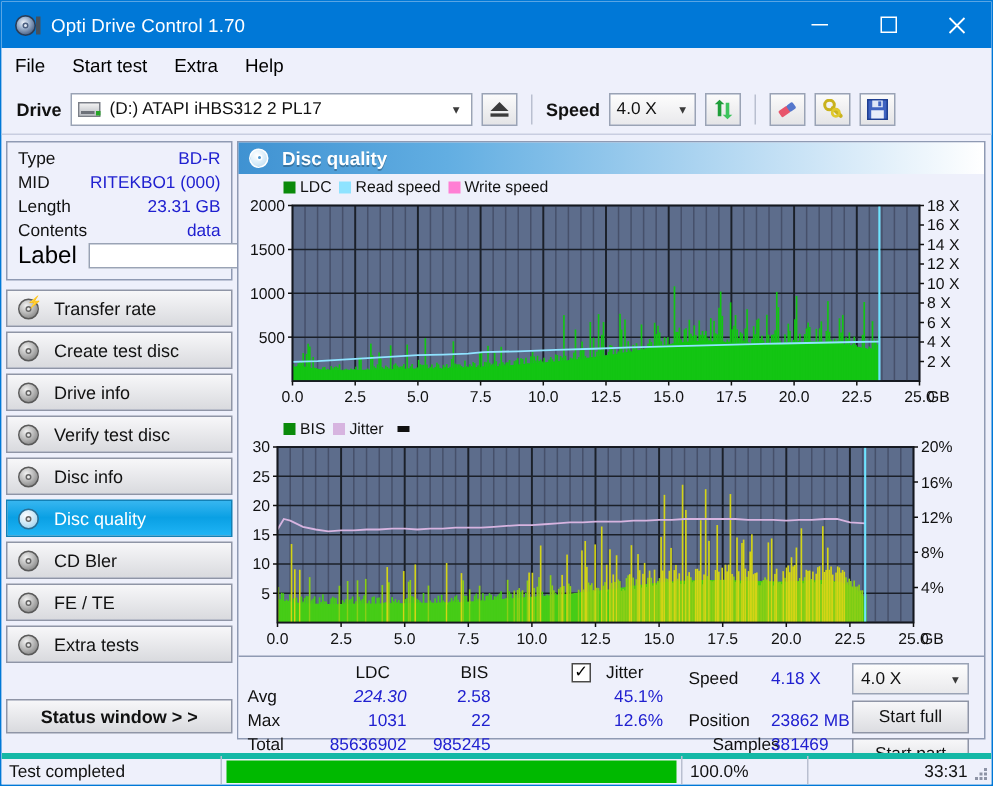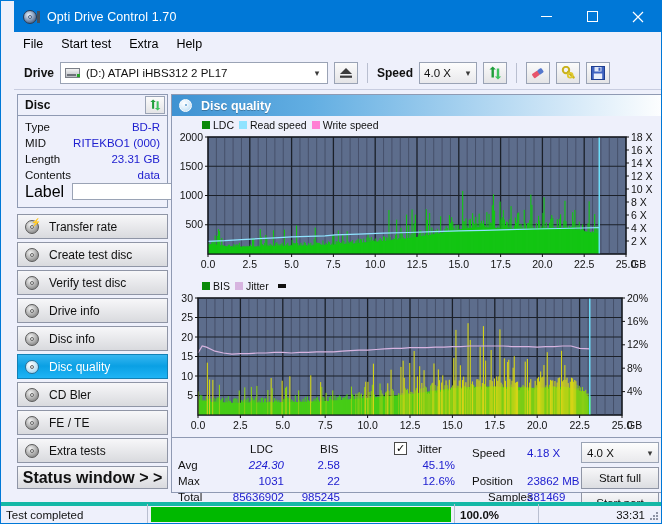--- a/index.html
+++ b/index.html
@@ -9,21 +9,20 @@
     overflow: hidden;
     font-family: "Liberation Sans", sans-serif;
     background: #f0f0f0;
   }
   #app {
     position: relative;
     width: 662px; height: 524px;
     background: #eef0fb;
     border: 1px solid #0078d7;
     overflow: hidden;
-    padding-left: 13px;
   }
 
   
   #titlebar {
     height: 31px;
     background: #0078d7;
     display: flex; align-items: center;
     color: #fff;
     user-select: none;
   }
@@ -187,21 +186,21 @@
     background:#ededed; border:1px solid #666;
   }
   .nav-ico .f { position:absolute; right:-1px; top:-1px; font-size:8px; color:#3c3c3c; line-height:1; }
 
   #sidebar-spacer { flex: 1 1 auto; }
   #status-window-btn {
     height: 23px; margin-bottom: 4px;
     background: linear-gradient(#f7f7f9,#d9dade);
     border: 1px solid #8f95a6;
     display: flex; align-items: center; justify-content: center;
-    font-size: 16px; font-weight: bold; color: #111;
+    font-size: 12px; font-weight: bold; color: #111;
   }
 
   
   #main {
     flex: 1 1 auto;
     margin: 4px 4px 0 0;
     border: 1px solid #8f9ab3;
     background: #eef0fb;
     display: flex; flex-direction: column;
   }
@@ -284,21 +283,21 @@
     font-size: 11.5px; color: #111;
   }
   #sb-text { width: 146px; padding-left: 5px; }
   #sb-progress-cell {
     width: 307px; height: 21px; display:flex; align-items:center;
     border-left: 1px solid #b9bfd0;
     padding: 2px 3px;
   }
   #sb-progress-track { flex:1 1 auto; height: 15px; background:#eef0fb; }
   #sb-progress-fill { height: 15px; background: #00b900; }
-  #sb-pct { width: 84px; padding-left: 5px; border-left: 1px solid #b9bfd0; height:21px; display:flex; align-items:center;font-weight:bold; }
+  #sb-pct { width: 84px; padding-left: 5px; border-left: 1px solid #b9bfd0; height:21px; display:flex; align-items:center; }
   #sb-time { flex: 1 1 auto; text-align: left; padding-right: 16px; border-left: 1px solid #b9bfd0; height:21px; display:flex; align-items:center; justify-content:flex-end; }
   #grip { position:absolute; right: 2px; bottom: 2px; width: 10px; height: 10px; }
 </style>
 </head>
 <body>
 
 <div id="app">
 
   <div id="titlebar">
     <div id="app-icon">
@@ -382,29 +381,20 @@
         <rect x="2.8" y="7.5" width="8.4" height="5.5" fill="#e9eef9"></rect>
       </svg>
     </div>
   </div>
 
   <div id="body">
 
     <div id="sidebar">
 
       <div id="disc-box">
-        <div id="disc-head">
-          <div class="t">Disc</div>
-          <div class="sq-btn">
-            <svg width="13" height="12" viewBox="0 0 15 14">
-              <path d="M3.5 11.5 L3.5 3.5 L1.5 3.5 L4.7 0.5 L7.9 3.5 L5.9 3.5 L5.9 11.5 Z" fill="#1f9e3a"></path>
-              <path d="M11.2 2.5 L11.2 10.5 L13.2 10.5 L10 13.5 L6.8 10.5 L8.8 10.5 L8.8 2.5 Z" fill="#3ec45e"></path>
-            </svg>
-          </div>
-        </div>
         <div style="height:3px"></div>
         <div class="disc-row">
           <span class="k">Type</span>
           <span class="v">BD-R</span>
         </div>
         <div class="disc-row">
           <span class="k">MID</span>
           <span class="v">RITEKBO1 (000)</span>
         </div>
         <div class="disc-row">
@@ -438,28 +428,28 @@
               <span class="d"></span>
               <span class="h"></span>
             </span>
           <span>Create test disc</span>
         </div>
         <div class="nav-btn">
           <span class="nav-ico">
               <span class="d"></span>
               <span class="h"></span>
             </span>
-          <span>Verify test disc</span>
+          <span>Drive info</span>
         </div>
         <div class="nav-btn">
           <span class="nav-ico">
               <span class="d"></span>
               <span class="h"></span>
             </span>
-          <span>Drive info</span>
+          <span>Verify test disc</span>
         </div>
         <div class="nav-btn">
           <span class="nav-ico">
               <span class="d"></span>
               <span class="h"></span>
             </span>
           <span>Disc info</span>
         </div>
         <div class="nav-btn active">
           <span class="nav-ico">

